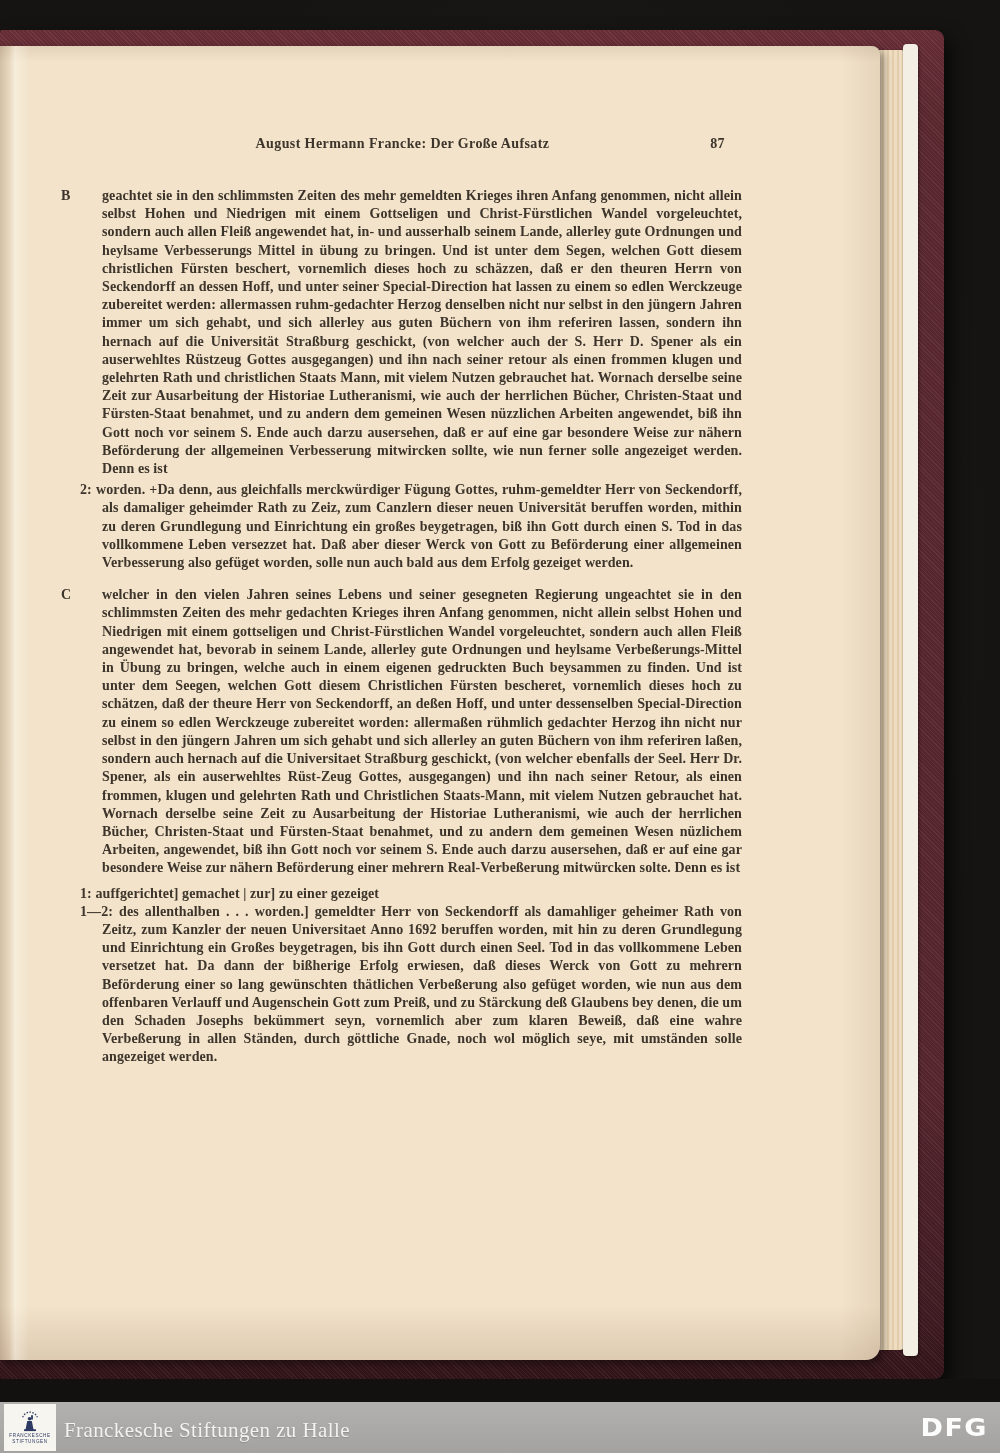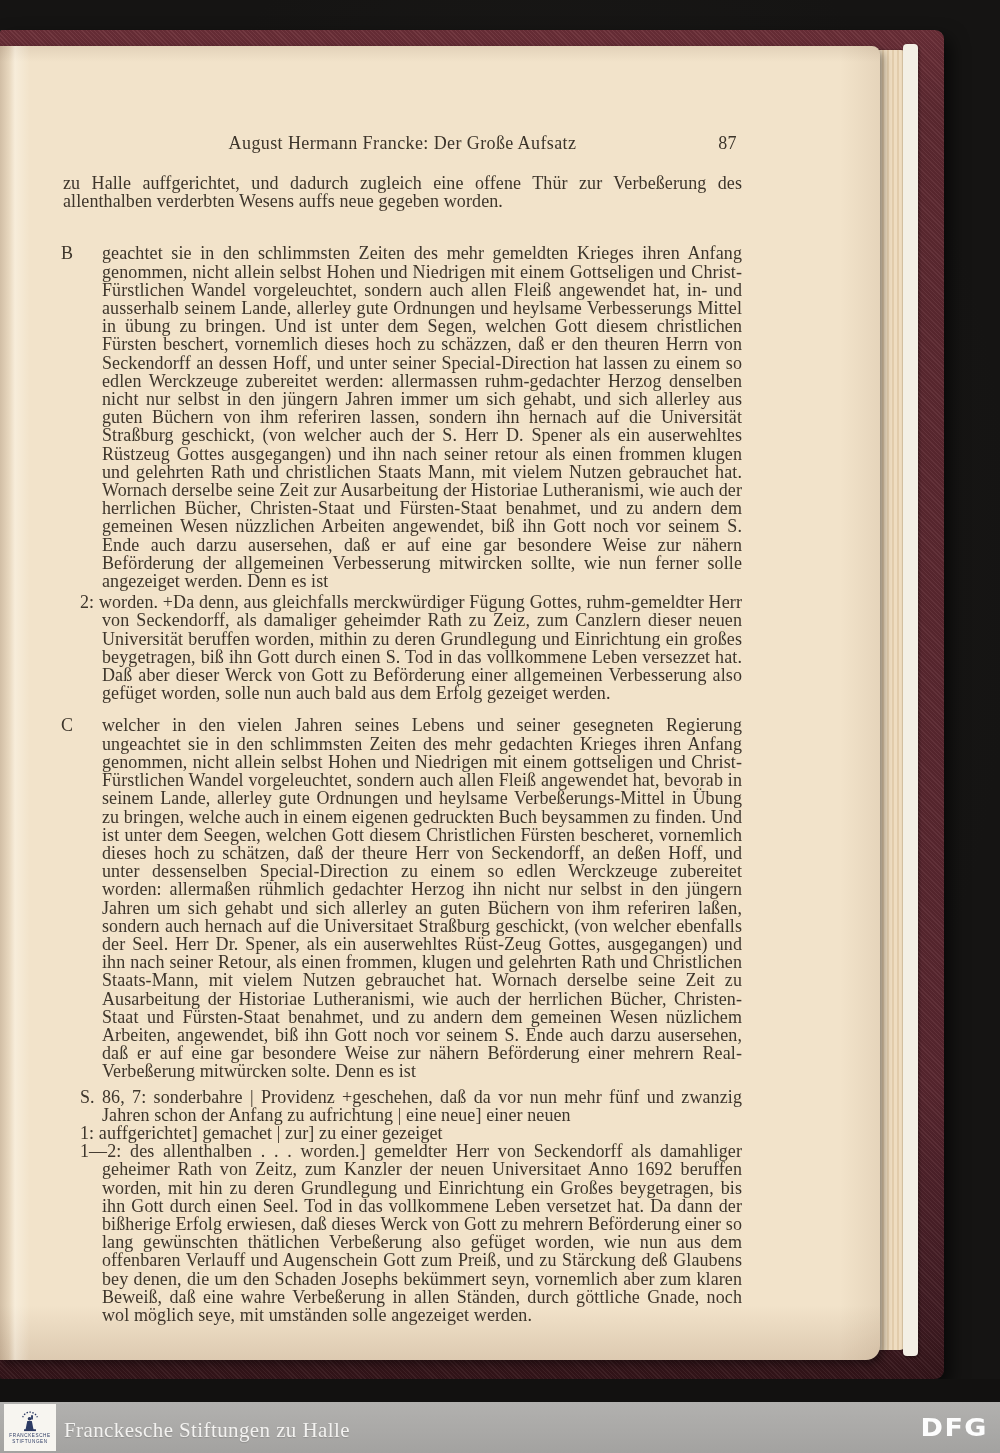--- a/index.html
+++ b/index.html
@@ -43,25 +43,26 @@
       linear-gradient(90deg, rgba(93,60,35,.22) 0px, rgba(93,60,35,.07) 9px, rgba(255,252,244,.38) 15px, rgba(255,252,244,0) 30px),
       linear-gradient(0deg, rgba(110,70,45,.16) 0px, rgba(110,70,45,0) 55px),
       linear-gradient(180deg, rgba(90,60,40,.10) 0px, rgba(90,60,40,0) 16px),
       linear-gradient(270deg, rgba(120,85,55,.10) 0px, rgba(120,85,55,0) 40px),
       #f2e3ca;
     box-shadow:3px 4px 8px rgba(0,0,0,.45);
   }
   
   .text-col{
     position:absolute;left:63px;top:88px;width:679px;
-    color:#3d352b;font-size:18px;line-height:18.2px;text-align:justify;
+    color:#3d352b;font-size:14px;line-height:18.2px;text-align:justify;
     letter-spacing:.1px;
+    font-weight:bold;
   }
   .header-row{position:relative;text-align:center;height:19px;line-height:19px;letter-spacing:.4px;}
-  .page-num{position:absolute;right:5px;top:0;margin-left:44px;}
+  .page-num{position:absolute;right:17px;top:0;margin-left:44px;}
   .intro{margin-top:21px;}
   .section{position:relative;margin-top:34px;padding-left:39px;}
   .section.second{margin-top:14px;}
   .sec-letter{position:absolute;left:-2px;top:0;width:30px;text-align:left;}
   .apparatus{margin-top:3px;margin-left:17px;}
   .apparatus.second{margin-top:7px;}
   .app-entry{padding-left:22px;text-indent:-22px;}
   
   .black-gap{position:absolute;left:0;top:1379px;width:1000px;height:23px;background:#121110;}
   .footer-bar{
@@ -100,38 +101,36 @@
 <div class="edge-endpaper"></div>
 
 <div class="page">
   <div class="text-col">
 
     <div class="header-row">
       <span>August Hermann Francke: Der Große Aufsatz</span>
       <span class="page-num">87</span>
     </div>
 
-    <div class="intro">zu Halle auffgerichtet, und dadurch zugleich eine offene Thür zur Verbeßerung des allenthalben verderbten Wesens auffs neue gegeben worden.</div>
 
     <div class="section">
       <span class="sec-letter">B</span>
       <div>geachtet sie in den schlimmsten Zeiten des mehr gemeldten Krieges ihren Anfang genommen, nicht allein selbst Hohen und Niedrigen mit einem Gottseligen und Christ-Fürstlichen Wandel vorgeleuchtet, sondern auch allen Fleiß angewendet hat, in- und ausserhalb seinem Lande, allerley gute Ordnungen und heylsame Verbesserungs Mittel in übung zu bringen. Und ist unter dem Segen, welchen Gott diesem christlichen Fürsten beschert, vornemlich dieses hoch zu schäzzen, daß er den theuren Herrn von Seckendorff an dessen Hoff, und unter seiner Special-Direction hat lassen zu einem so edlen Werckzeuge zubereitet werden: allermassen ruhm-gedachter Herzog denselben nicht nur selbst in den jüngern Jahren immer um sich gehabt, und sich allerley aus guten Büchern von ihm referiren lassen, sondern ihn hernach auf die Universität Straßburg geschickt, (von welcher auch der S. Herr D. Spener als ein auserwehltes Rüstzeug Gottes ausgegangen) und ihn nach seiner retour als einen frommen klugen und gelehrten Rath und christlichen Staats Mann, mit vielem Nutzen gebrauchet hat. Wornach derselbe seine Zeit zur Ausarbeitung der Historiae Lutheranismi, wie auch der herrlichen Bücher, Christen-Staat und Fürsten-Staat benahmet, und zu andern dem gemeinen Wesen nüzzlichen Arbeiten angewendet, biß ihn Gott noch vor seinem S. Ende auch darzu ausersehen, daß er auf eine gar besondere Weise zur nähern Beförderung der allgemeinen Verbesserung mitwircken sollte, wie nun ferner solle angezeiget werden. Denn es ist</div>
     </div>
 
     <div class="apparatus">
       <div class="app-entry">2: worden. +Da denn, aus gleichfalls merckwürdiger Fügung Gottes, ruhm-gemeldter Herr von Seckendorff, als damaliger geheimder Rath zu Zeiz, zum Canzlern dieser neuen Universität beruffen worden, mithin zu deren Grundlegung und Einrichtung ein großes beygetragen, biß ihn Gott durch einen S. Tod in das vollkommene Leben versezzet hat. Daß aber dieser Werck von Gott zu Beförderung einer allgemeinen Verbesserung also gefüget worden, solle nun auch bald aus dem Erfolg gezeiget werden.</div>
     </div>
 
     <div class="section second">
       <span class="sec-letter">C</span>
       <div>welcher in den vielen Jahren seines Lebens und seiner gesegneten Regierung ungeachtet sie in den schlimmsten Zeiten des mehr gedachten Krieges ihren Anfang genommen, nicht allein selbst Hohen und Niedrigen mit einem gottseligen und Christ-Fürstlichen Wandel vorgeleuchtet, sondern auch allen Fleiß angewendet hat, bevorab in seinem Lande, allerley gute Ordnungen und heylsame Verbeßerungs-Mittel in Übung zu bringen, welche auch in einem eigenen gedruckten Buch beysammen zu finden. Und ist unter dem Seegen, welchen Gott diesem Christlichen Fürsten bescheret, vornemlich dieses hoch zu schätzen, daß der theure Herr von Seckendorff, an deßen Hoff, und unter dessenselben Special-Direction zu einem so edlen Werckzeuge zubereitet worden: allermaßen rühmlich gedachter Herzog ihn nicht nur selbst in den jüngern Jahren um sich gehabt und sich allerley an guten Büchern von ihm referiren laßen, sondern auch hernach auf die Universitaet Straßburg geschickt, (von welcher ebenfalls der Seel. Herr Dr. Spener, als ein auserwehltes Rüst-Zeug Gottes, ausgegangen) und ihn nach seiner Retour, als einen frommen, klugen und gelehrten Rath und Christlichen Staats-Mann, mit vielem Nutzen gebrauchet hat. Wornach derselbe seine Zeit zu Ausarbeitung der Historiae Lutheranismi, wie auch der herrlichen Bücher, Christen-Staat und Fürsten-Staat benahmet, und zu andern dem gemeinen Wesen nüzlichem Arbeiten, angewendet, biß ihn Gott noch vor seinem S. Ende auch darzu ausersehen, daß er auf eine gar besondere Weise zur nähern Beförderung einer mehrern Real-Verbeßerung mitwürcken solte. Denn es ist</div>
     </div>
 
     <div class="apparatus second">
-      <div class="app-entry">S. 86, 7: sonderbahre | Providenz +geschehen, daß da vor nun mehr fünf und zwanzig Jahren schon der Anfang zu aufrichtung | eine neue] einer neuen</div>
       <div class="app-entry">1: auffgerichtet] gemachet | zur] zu einer gezeiget</div>
       <div class="app-entry">1—2: des allenthalben . . . worden.] gemeldter Herr von Seckendorff als damahliger geheimer Rath von Zeitz, zum Kanzler der neuen Universitaet Anno 1692 beruffen worden, mit hin zu deren Grundlegung und Einrichtung ein Großes beygetragen, bis ihn Gott durch einen Seel. Tod in das vollkommene Leben versetzet hat. Da dann der bißherige Erfolg erwiesen, daß dieses Werck von Gott zu mehrern Beförderung einer so lang gewünschten thätlichen Verbeßerung also gefüget worden, wie nun aus dem offenbaren Verlauff und Augenschein Gott zum Preiß, und zu Stärckung deß Glaubens bey denen, die um den Schaden Josephs bekümmert seyn, vornemlich aber zum klaren Beweiß, daß eine wahre Verbeßerung in allen Ständen, durch göttliche Gnade, noch wol möglich seye, mit umständen solle angezeiget werden.</div>
     </div>
 
   </div>
 </div>
 
 <div class="black-gap"></div>
 
 <div class="footer-bar"></div>

